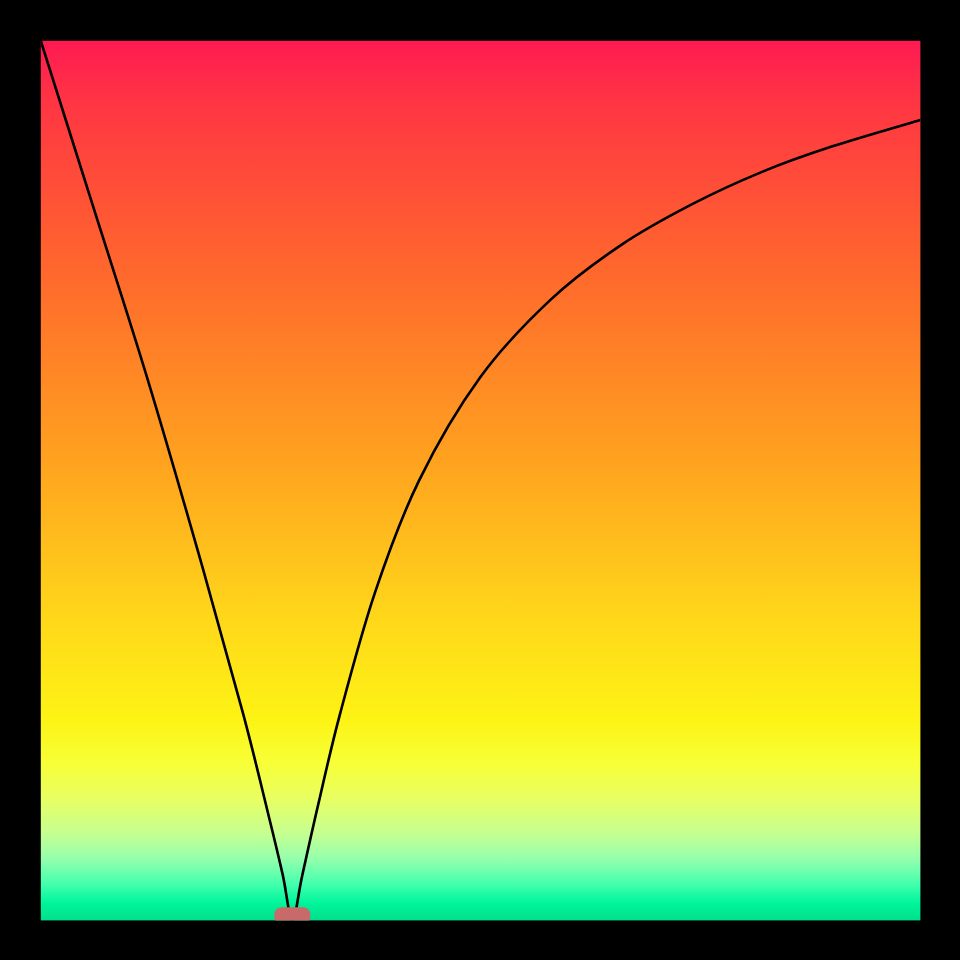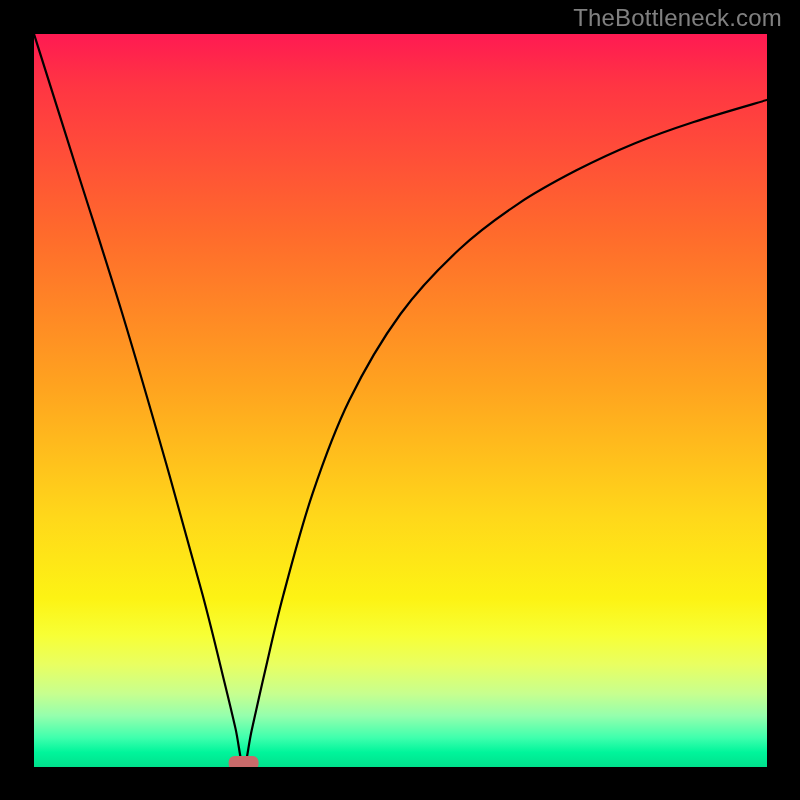--- a/index.html
+++ b/index.html
@@ -70,21 +70,20 @@
     stroke-width: 2.2;
     stroke-linecap: round;
     stroke-linejoin: round;
   }
 </style>
 </head>
 <body>
 
 <div class="container">
 
-  <div class="watermark">TheBottleneck.com</div>
 
   <div class="outer-black"></div>
 
   <div class="gradient-box" id="grad" style="left: 34px; top: 34px; width: 733px; height: 733px;"></div>
 
   <svg class="plot" id="plotsvg" width="733" height="733" viewBox="0 0 733 733" style="left: 34px; top: 34px;">
     <path id="curvePath" class="curve" d="M 0.00 0.00 C 7.33 23.21 29.32 92.85 43.98 139.27 C 58.64 185.69 73.30 230.28 87.96 278.54 C 102.62 326.80 118.50 381.77 131.94 428.80 C 145.38 475.84 158.82 524.10 168.59 560.75 C 178.36 597.39 185.08 626.35 190.58 648.71 C 196.08 671.06 198.40 680.83 201.58 694.88 C 204.75 708.93 206.95 732.76 209.64 733.00 C 212.33 733.24 214.16 712.23 217.70 696.35 C 221.24 680.47 225.64 660.19 230.90 637.71 C 236.15 615.23 241.28 591.16 249.22 561.48 C 257.16 531.79 267.55 492.09 278.54 459.59 C 289.54 427.09 300.53 396.43 315.19 366.50 C 329.85 336.57 348.18 305.17 366.50 280.01 C 384.82 254.84 405.59 233.83 425.14 215.50 C 444.69 197.18 464.23 183.25 483.78 170.06 C 503.33 156.86 522.87 146.48 542.42 136.34 C 561.97 126.20 581.51 117.28 601.06 109.22 C 620.61 101.15 637.71 95.17 659.70 87.96 C 681.69 80.75 720.78 69.63 733.00 65.97"></path>
     <rect id="minMarker" class="marker" x="194.6" y="722.0" width="30" height="14" rx="6" ry="6"></rect>
   </svg>
 

